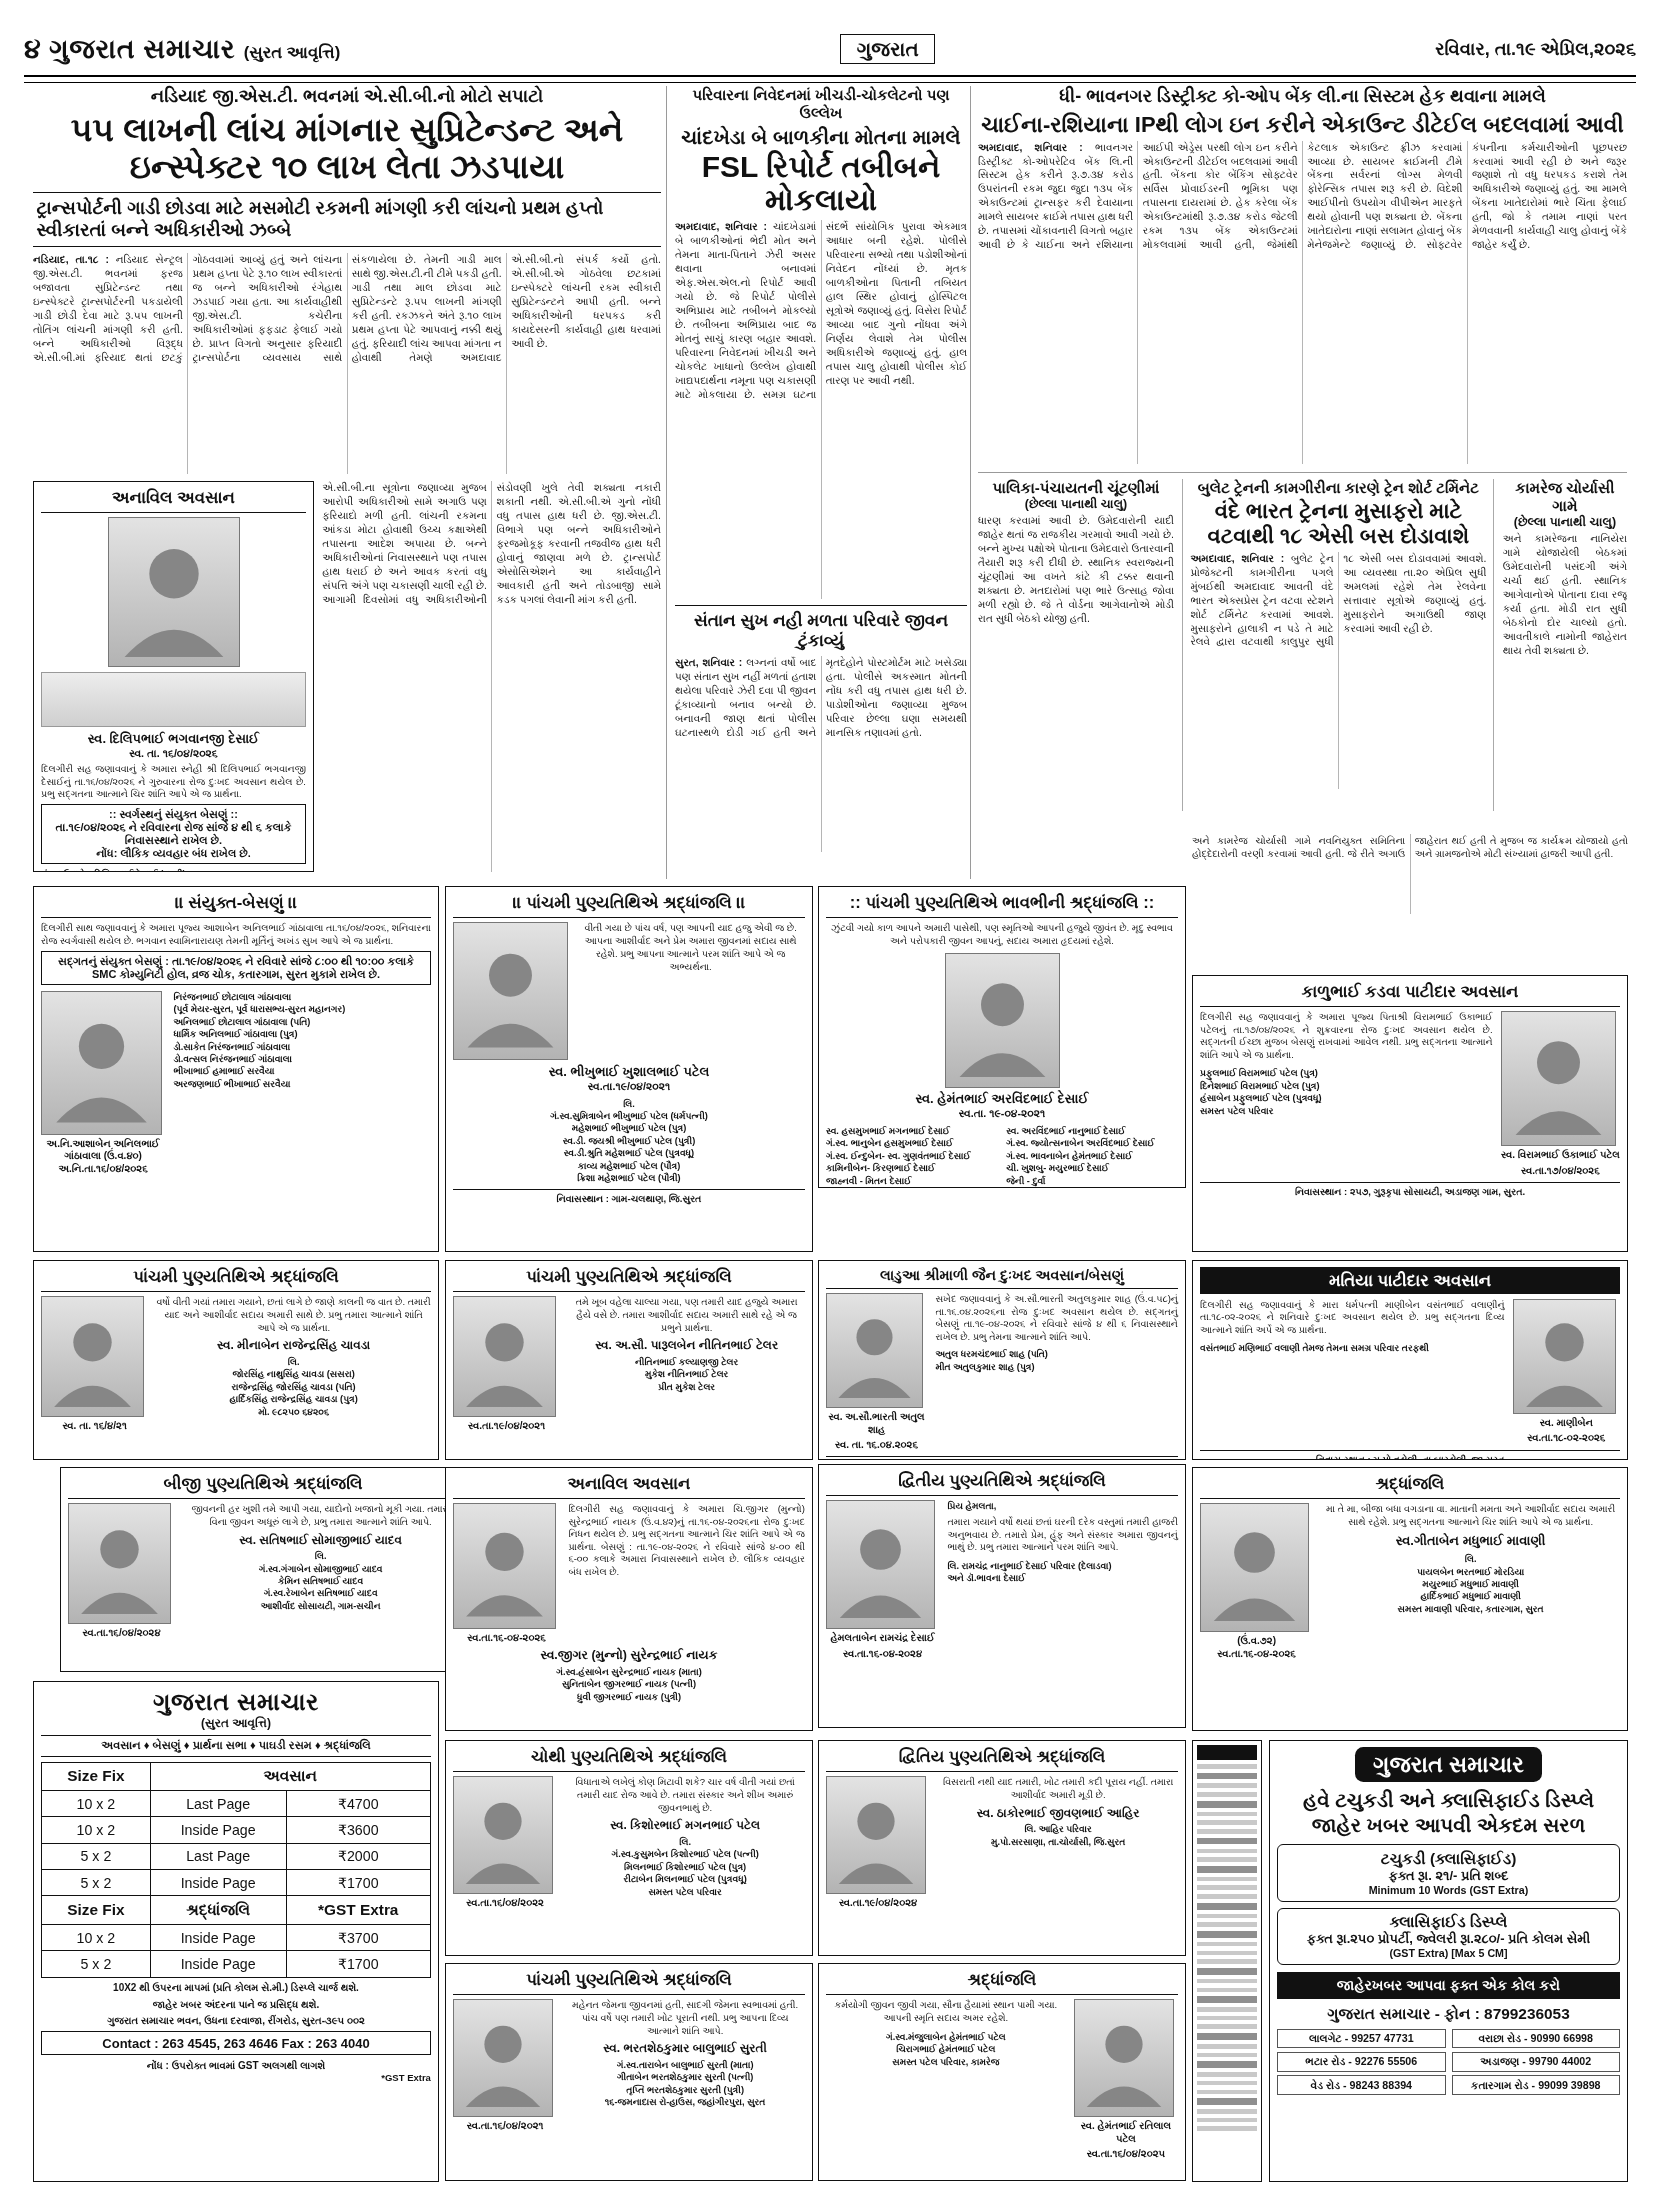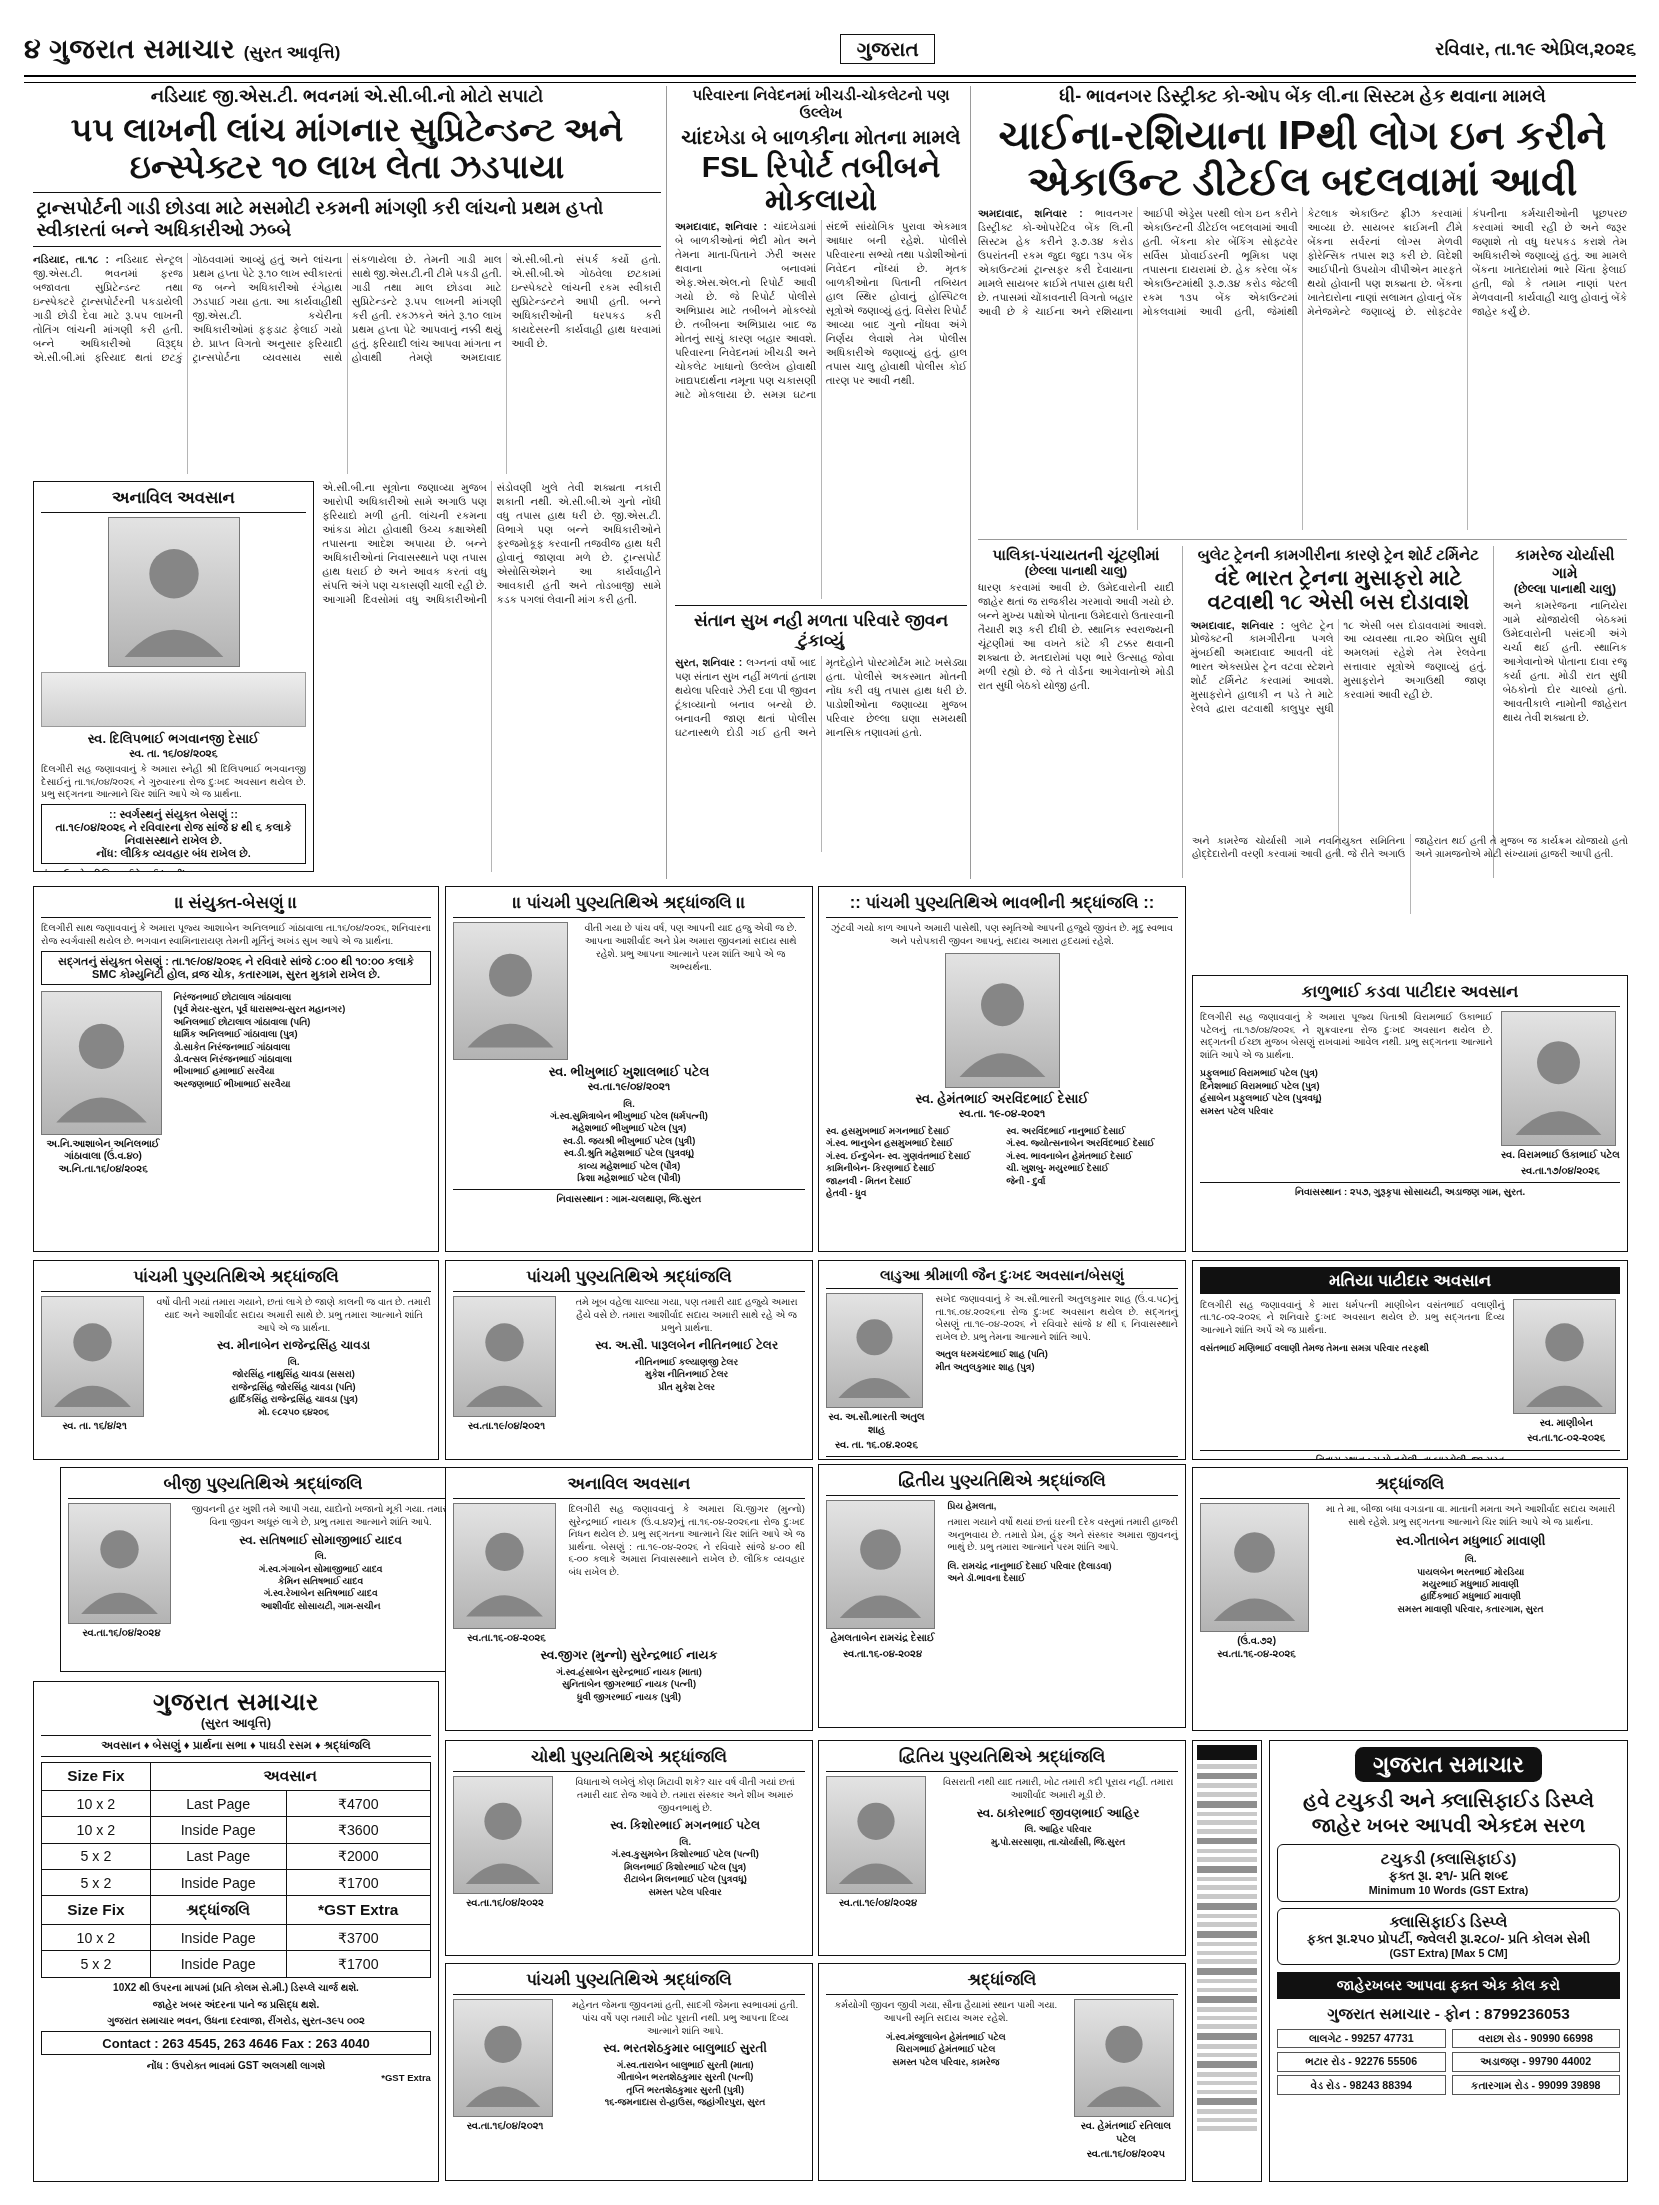--- a/index.html
+++ b/index.html
@@ -15,21 +15,21 @@
   .mast-center{border:1.8px solid #111;padding:2.4px 15.4px;font-size:20px;font-weight:800;background:#fff;}
   .mast-date{font-size:18px;font-weight:700;}
   .mast-rule{position:absolute;left:24px;top:75px;width:1612px;height:4.7px;border-top:2.4px solid #000;border-bottom:0.6px solid #000;}
 
   
   .news{position:absolute;box-sizing:border-box;}
   .vrule{position:absolute;width:0;border-left:1.2px solid #9a9a9a;}
   .kicker{font-size:18px;font-weight:700;text-align:center;}
   .kicker.small{font-size:15px;}
   .headline-xl{font-size:33px;font-weight:800;text-align:center;line-height:1.12;margin:4.7px 0 2.4px;}
-  .headline-lg{font-size:40px;font-weight:800;text-align:center;line-height:1.15;margin:4.7px 0 2.4px;}
+  .headline-lg{font-size:22px;font-weight:800;text-align:center;line-height:1.15;margin:4.7px 0 2.4px;}
   .hl-m1{font-size:20px;font-weight:700;text-align:center;margin-top:3.6px;}
   .hl-m2{font-size:30px;font-weight:800;text-align:center;line-height:1.1;margin:1.2px 0 4.7px;}
   .hl-t{font-size:21.3px;font-weight:800;text-align:center;line-height:1.15;margin:2.4px 0 3.6px;}
   .subhead{font-size:18.4px;font-weight:700;text-align:left;border-top:1.8px solid #111;border-bottom:1.8px solid #111;padding:4.7px 3.6px;margin:6px 0;}
   .bodycols{font-size:10.4px;line-height:1.34;text-align:justify;column-gap:9.5px;column-rule:0.6px solid #b5b5b5;overflow:hidden;}
   .c4{column-count:4;}
   .c2{column-count:2;}
   .c1{column-count:1;}
   .dateline{font-weight:700;}
   .subttl{font-size:17px;font-weight:800;text-align:center;border-top:1.8px solid #111;padding-top:4.7px;margin-top:6px;}
@@ -225,21 +225,21 @@
     <div class="fam" style="margin-top:4.7px;text-align:center;">લિ.
 ગં.સ્વ.સુમિત્રાબેન ભીખુભાઈ પટેલ (ધર્મપત્ની)
 મહેશભાઈ ભીખુભાઈ પટેલ (પુત્ર)
 સ્વ.ડી. જયશ્રી ભીખુભાઈ પટેલ (પુત્રી)
 સ્વ.ડી.શ્રુતિ મહેશભાઈ પટેલ (પુત્રવધૂ)
 કાવ્ય મહેશભાઈ પટેલ (પૌત્ર)
 ક્રિશા મહેશભાઈ પટેલ (પૌત્રી)</div>
     <div class="addr">નિવાસસ્થાન : ગામ-ચલથાણ, જિ.સુરત</div>
   </div>
 
-  <div class="box" style="left:818px;top:886px;width:368px;height:366px;">
+  <div class="box" style="left:818px;top:886px;width:368px;height:302px;">
     <div class="obit-title">:: પાંચમી પુણ્યતિથિએ ભાવભીની શ્રદ્ધાંજલિ ::</div>
     <div class="poem">ઝુંટવી ગયો કાળ આપને અમારી પાસેથી, પણ સ્મૃતિઓ આપની હજુયે જીવંત છે. મૃદુ સ્વભાવ અને પરોપકારી જીવન આપનું, સદાય અમારા હૃદયમાં રહેશે.</div>
     <div style="display:flex;justify-content:center;margin-top:4.7px;">
       <div class="photo" style="width:113px;height:133px;">
         <svg viewBox="0 0 100 100">
             <circle cx="50" cy="36" r="19" fill="#868686"></circle>
             <path d="M12 100 Q50 58 88 100 Z" fill="#868686"></path>
           </svg>
       </div>
     </div>

